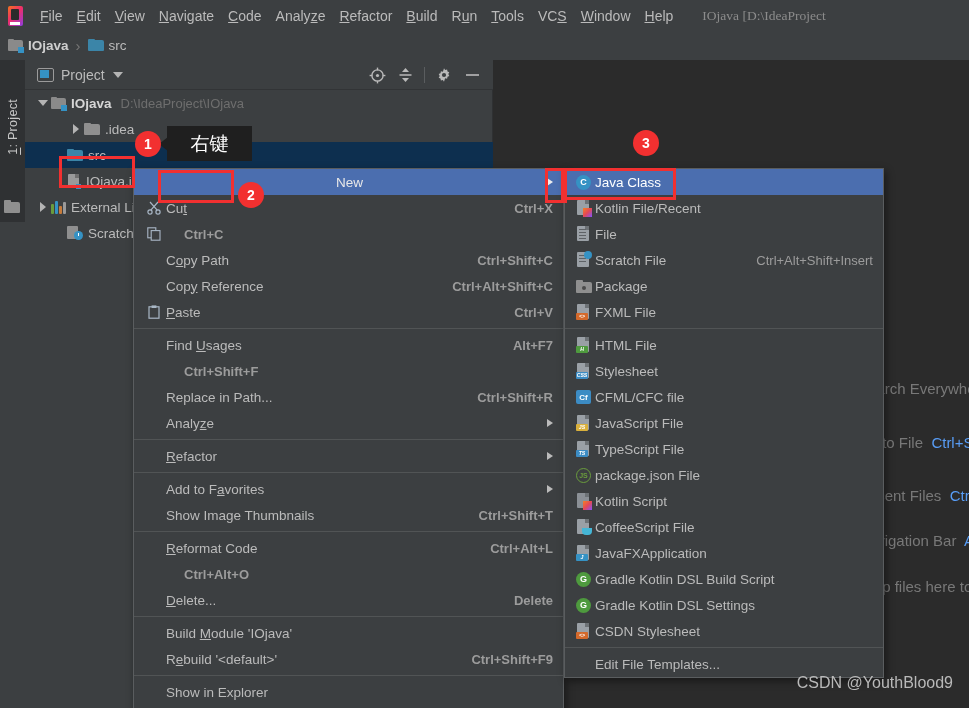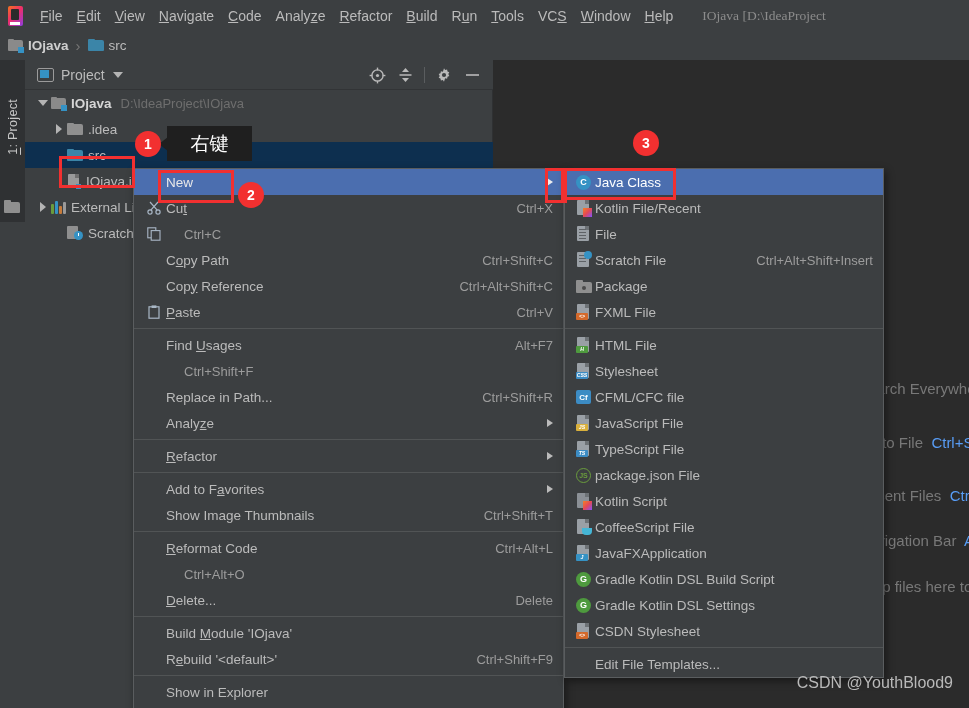--- a/index.html
+++ b/index.html
@@ -223,22 +223,22 @@
     padding:0; z-index:50;
     box-shadow:2px 3px 8px rgba(0,0,0,0.45);
   }
   .cm-row {
     position:relative; height:26px; display:flex; align-items:center;
     padding:0 10px 0 8px; font-size:13.5px; white-space:nowrap;
   }
   .cm-row.hl { background:#4b6eaf; }
   .cm-ic { width:24px; display:flex; align-items:center; justify-content:center; flex:0 0 auto; }
   .cm-lbl { color:#bbbbbb; flex:1 1 auto; }
-  .cm-row.hl .cm-lbl { color:#e8e8e8; }
-  .cm-key { color:#9c9c9c; font-size:13px; margin-left:18px; }
+  .cm-row.hl .cm-lbl { color:#e8e8e8;text-align:center; }
+  .cm-key { color:#9c9c9c; font-size:13px; margin-left:18px;font-weight:bold; }
   .cm-arrow {
     width:0;height:0;border-top:4.5px solid transparent;
     border-bottom:4.5px solid transparent;border-left:6px solid #bbb;
     margin-left:14px; flex:0 0 auto;
   }
   .cm-row.hl .cm-arrow { border-left-color:#eee; }
   .cm-sep { height:1px; background:#515455; margin:3px 0; }
   .u1 { text-decoration:underline; }
 
   
@@ -414,21 +414,21 @@
         </span>
       <span class="ic-module">
         <i class="t"></i>
           <i class="f"></i>
           <i class="c"></i>
       </span>
       <span class="tr-label bold">IOjava</span>
       <span class="tr-path">D:\IdeaProject\IOjava</span>
     </div>
 
-    <div class="tr-row" style="padding-left:26px;">
+    <div class="tr-row" style="padding-left:43px;">
       <span class="tw">
           <i class="arr-right"></i>
         </span>
       <span class="ic-folder">
         <i class="t"></i>
           <i class="f"></i>
       </span>
       <span class="tr-label">.idea</span>
     </div>
 

